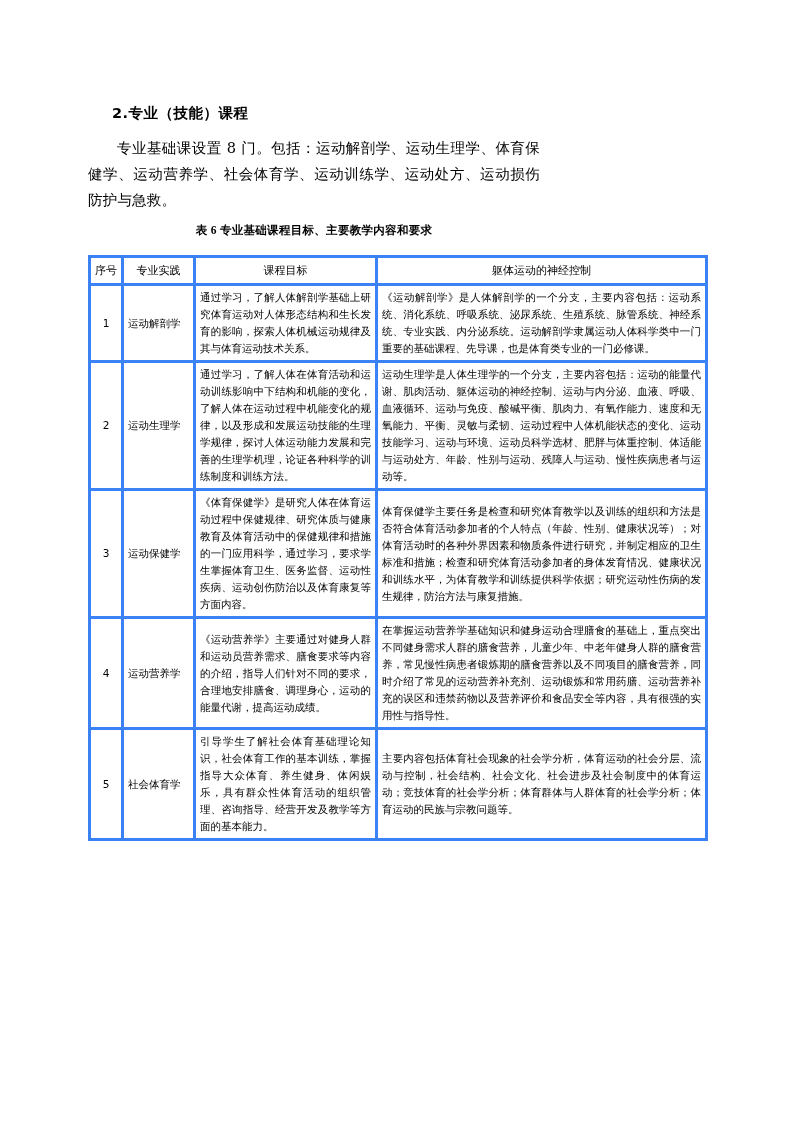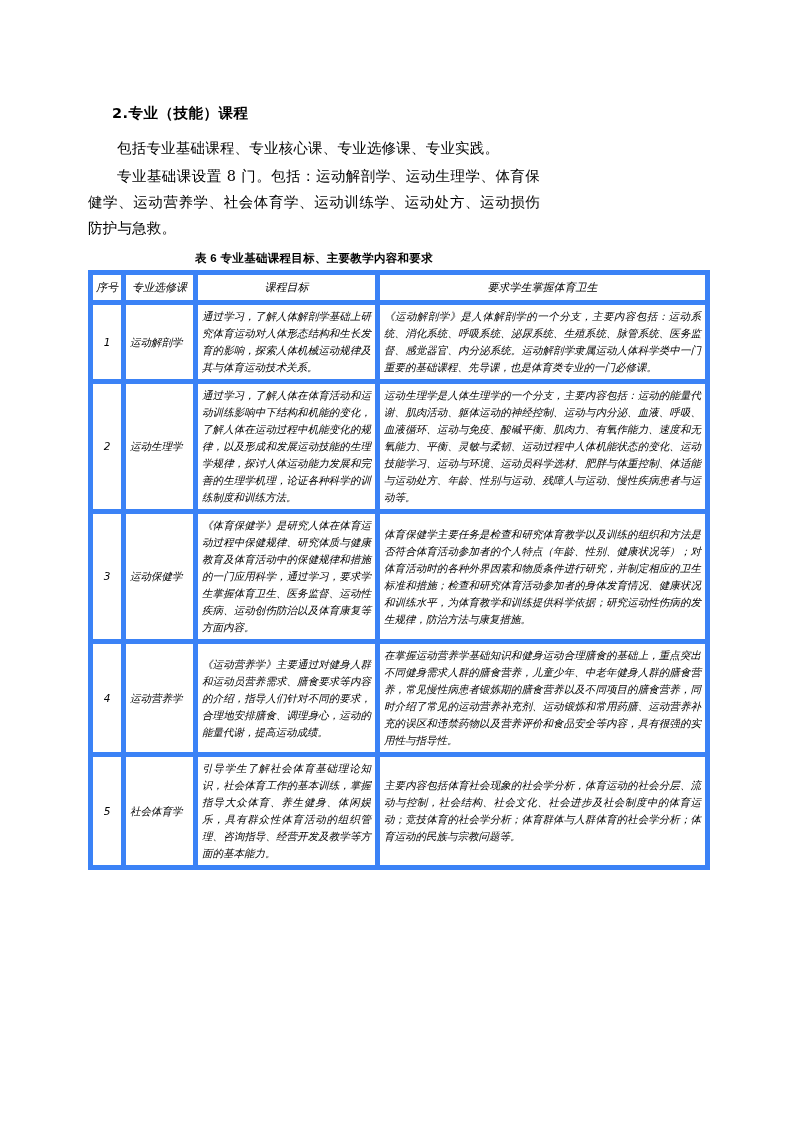--- a/index.html
+++ b/index.html
@@ -34,40 +34,39 @@
     text-indent: 29px;
     text-align: justify;
     letter-spacing: 0.2px;
   }
   .para.just-all {
     text-align: justify;
     text-justify: inter-ideograph;
   }
   .table-caption {
     text-align: center;
-    font-family: Liberation Sans, sans-serif;
+    font-family: Liberation Serif, serif;
     font-size: 11.5px;
     font-weight: bold;
-    margin: 10px 0 4px 0;
+    margin: 10px 0 17px 0;
     letter-spacing: 0.3px;
   }
   table.main {
     border-collapse: collapse;
     width: 617px;
     margin: 0 auto;
     table-layout: fixed;
   }
   table.main th, table.main td {
-    border: 5px solid #3b82f6;
+    border: 3px solid #3b82f6;
     font-family: "DejaVu Sans", "Liberation Sans", sans-serif;
     font-size: 10.5px;
     line-height: 17px;
     vertical-align: middle;
     padding: 3px 4px;
-    font-style: italic;
   }
   table.main th {
     text-align: center;
     font-weight: normal;
     font-size: 11px;
     padding: 4px 2px;
   }
   col.c-no { width: 33px; }
   col.c-name { width: 72px; }
   col.c-goal { width: 182px; }
@@ -86,46 +85,45 @@
   td.goal { padding: 4px 5px; }
   td.content { padding: 4px 6px; }
 </style>
 </head>
 <body>
 
 <div class="page">
 
   <h2 class="heading">2.专业（技能）课程</h2>
 
-  <p class="para">包括专业基础课程、专业核心课、专业选修课、专业实践。</p>
   <p class="para just-all">专业基础课设置 8 门。包括：运动解剖学、运动生理学、体育保健学、运动营养学、社会体育学、运动训练学、运动处方、运动损伤防护与急救。</p>
 
   <div class="table-caption">表 6  专业基础课程目标、主要教学内容和要求</div>
 
   <table class="main">
     <colgroup>
       <col class="c-no">
       <col class="c-name">
       <col class="c-goal">
       <col class="c-content">
     </colgroup>
     <thead>
       <tr>
         <th>序号</th>
-        <th>专业选修课</th>
+        <th>专业实践</th>
         <th>课程目标</th>
-        <th>要求学生掌握体育卫生</th>
+        <th>躯体运动的神经控制</th>
       </tr>
     </thead>
     <tbody>
       <tr>
         <td class="no">1</td>
         <td class="name">运动解剖学</td>
         <td class="goal">通过学习，了解人体解剖学基础上研究体育运动对人体形态结构和生长发育的影响，探索人体机械运动规律及其与体育运动技术关系。</td>
-        <td class="content">《运动解剖学》是人体解剖学的一个分支，主要内容包括：运动系统、消化系统、呼吸系统、泌尿系统、生殖系统、脉管系统、医务监督、感觉器官、内分泌系统。运动解剖学隶属运动人体科学类中一门重要的基础课程、先导课，也是体育类专业的一门必修课。</td>
+        <td class="content">《运动解剖学》是人体解剖学的一个分支，主要内容包括：运动系统、消化系统、呼吸系统、泌尿系统、生殖系统、脉管系统、神经系统、专业实践、内分泌系统。运动解剖学隶属运动人体科学类中一门重要的基础课程、先导课，也是体育类专业的一门必修课。</td>
       </tr>
       <tr>
         <td class="no">2</td>
         <td class="name">运动生理学</td>
         <td class="goal">通过学习，了解人体在体育活动和运动训练影响中下结构和机能的变化，了解人体在运动过程中机能变化的规律，以及形成和发展运动技能的生理学规律，探讨人体运动能力发展和完善的生理学机理，论证各种科学的训练制度和训练方法。</td>
         <td class="content">运动生理学是人体生理学的一个分支，主要内容包括：运动的能量代谢、肌肉活动、躯体运动的神经控制、运动与内分泌、血液、呼吸、血液循环、运动与免疫、酸碱平衡、肌肉力、有氧作能力、速度和无氧能力、平衡、灵敏与柔韧、运动过程中人体机能状态的变化、运动技能学习、运动与环境、运动员科学选材、肥胖与体重控制、体适能与运动处方、年龄、性别与运动、残障人与运动、慢性疾病患者与运动等。</td>
       </tr>
       <tr>
         <td class="no">3</td>
         <td class="name">运动保健学</td>

